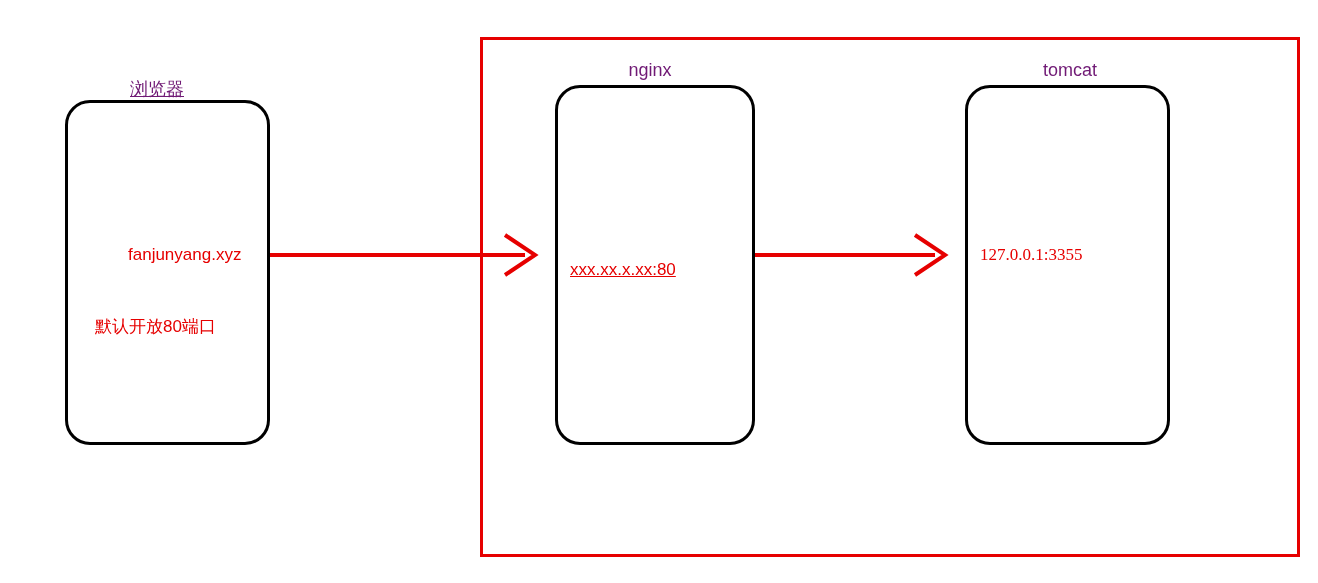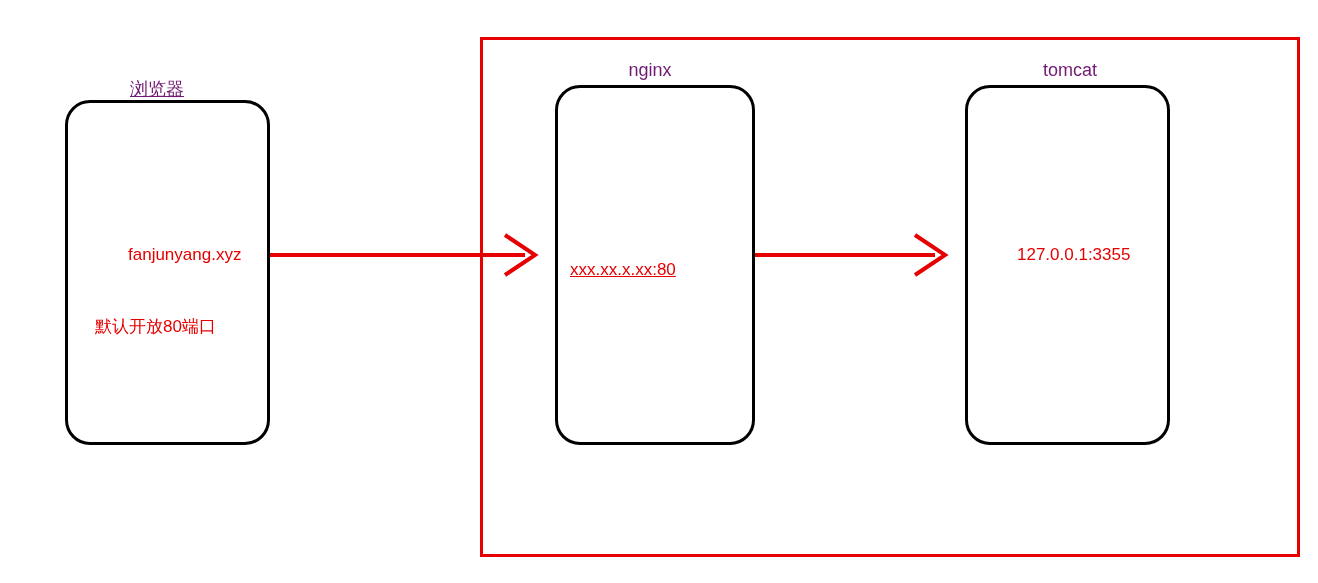--- a/index.html
+++ b/index.html
@@ -52,21 +52,21 @@
   <div class="red-text" style="left:95px; top:315px;">默认开放80端口</div>
 
   <div class="red-border" style="left:480px; top:37px; width:820px; height:520px;"></div>
 
   <div class="label" style="left:610px; top:60px; width:80px;">nginx</div>
   <div class="box" style="left:555px; top:85px; width:200px; height:360px;"></div>
   <div class="red-text" style="left:570px; top:260px;text-decoration:underline;">xxx.xx.x.xx:80</div>
 
   <div class="label" style="left:1020px; top:60px; width:100px;">tomcat</div>
   <div class="box" style="left:965px; top:85px; width:205px; height:360px;"></div>
-  <div class="red-text" style="left:1017px; top:245px;">127.0.0.1:3355</div>
+  <div class="red-text" style="left:980px; top:245px;font-family:Liberation Serif, serif;">127.0.0.1:3355</div>
 
   <svg style="position:absolute; left:270px; top:225px; width:285px; height:60px;">
     <line x1="0" y1="30" x2="255" y2="30" stroke="#e60000" stroke-width="4"></line>
     <polyline points="235,10 265,30 235,50" fill="none" stroke="#e60000" stroke-width="4"></polyline>
   </svg>
 
   <svg style="position:absolute; left:755px; top:225px; width:210px; height:60px;">
     <line x1="0" y1="30" x2="180" y2="30" stroke="#e60000" stroke-width="4"></line>
     <polyline points="160,10 190,30 160,50" fill="none" stroke="#e60000" stroke-width="4"></polyline>
   </svg>

